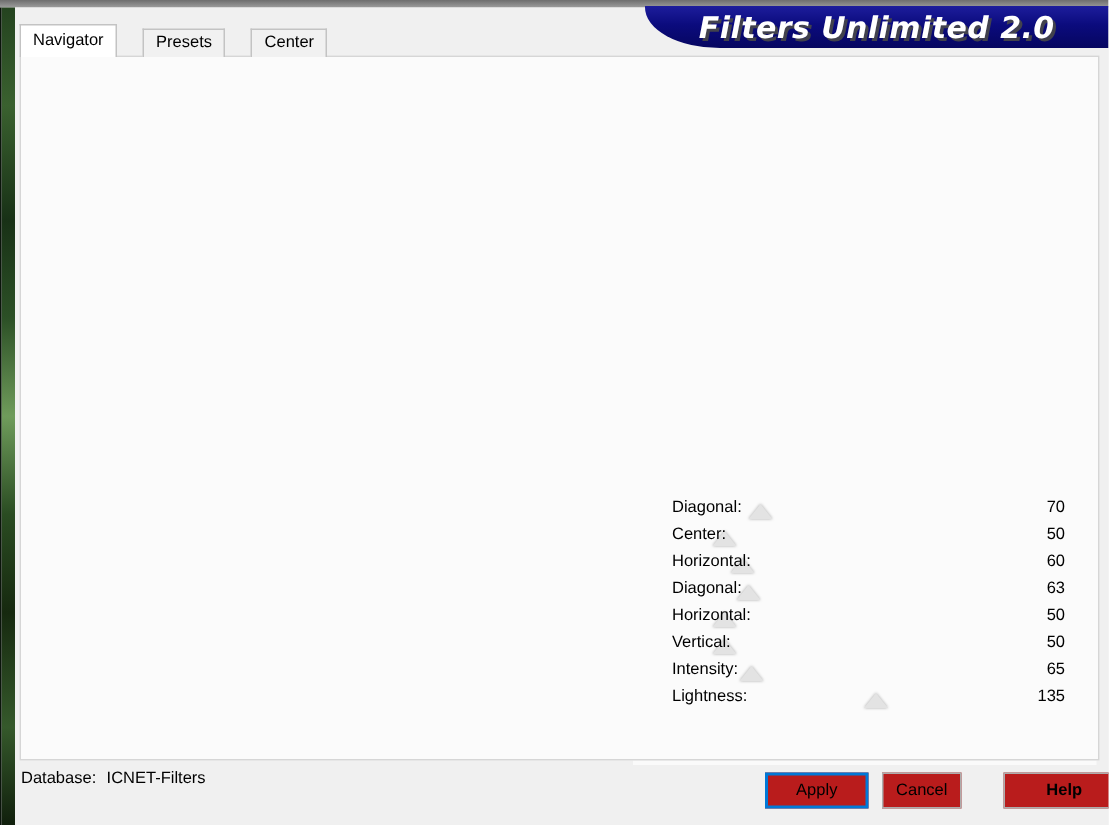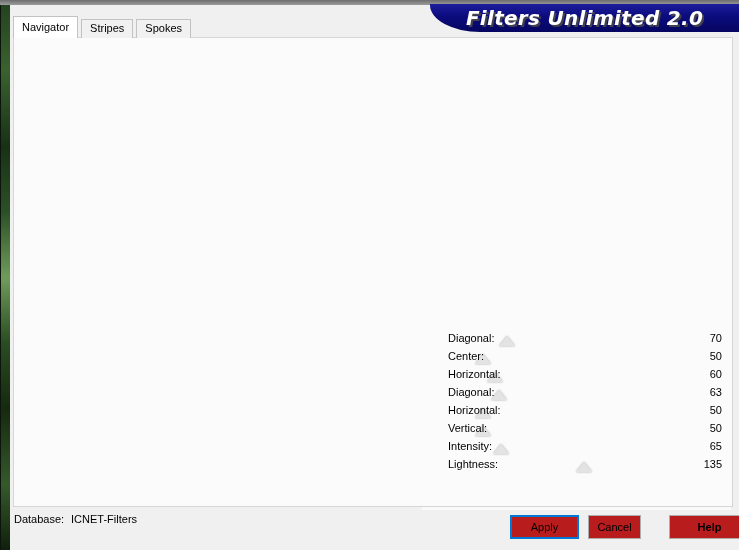--- a/index.html
+++ b/index.html
@@ -21,21 +21,21 @@
   #banner{position:absolute;left:420px;top:-1px;width:309px;height:28px;
     background:linear-gradient(180deg,#1d1d9c 0%,#0b0b7d 45%,#060660 100%);
     border-bottom-left-radius:50px 27px;
     display:flex;align-items:center;justify-content:center;}
   #banner-title{color:#ffffff;font-style:italic;font-weight:bold;font-size:20px;
     letter-spacing:0.3px;text-shadow:2px 2px 0 rgba(72,72,72,0.9);
     font-family:"DejaVu Sans",sans-serif;white-space:nowrap;}
 
   
   #tab-strip{position:absolute;left:3px;top:11px;height:22px;display:flex;align-items:flex-end;z-index:3;}
-  .tab{box-sizing:border-box;height:19px;line-height:17px;padding:0 8px;margin-right:3px;
+  .tab{box-sizing:border-box;height:19px;line-height:17px;padding:0 8px;margin-right:17px;
     background:#f1f1f1;border:1px solid #c3c3c3;border-bottom:none;cursor:default;}
   .tab.active{height:22px;line-height:20px;background:#ffffff;}
 
   
   #tab-page{position:absolute;left:3px;top:32px;width:720px;height:470px;
     background:#fbfbfb;border:1px solid #d6d6d6;box-sizing:border-box;z-index:1;}
 
   
   .listbox{position:absolute;top:35px;height:437px;background:#ffffff;overflow:hidden;}
   #category-list{left:8px;width:186px;}
@@ -62,21 +62,21 @@
   #right-panel{position:absolute;left:412px;top:35px;width:309px;height:470px;background:#fafafa;}
   #preview{position:absolute;left:3px;top:4px;width:304px;height:227px;border:1px solid #8c9c8c;}
   #preview svg{display:block;}
   #preview-caption{position:absolute;left:0;top:240px;width:100%;text-align:center;}
   #progress-bar{position:absolute;left:2px;top:258px;width:300px;height:11px;
     border:1px solid #bcbcbc;background:linear-gradient(180deg,#f5f5f5,#e7e7e7);}
   #sliders{position:absolute;left:2px;top:291px;width:302px;}
   .srow{position:relative;height:15px;margin-bottom:3px;background:#ffffff;}
   .tick{position:absolute;top:0;width:1px;height:15px;background:#e4e4e4;}
   .slab{position:absolute;left:4px;top:1px;z-index:2;padding-left:20px;}
-  .sval{position:absolute;right:4px;top:1px;z-index:2;}
+  .sval{position:absolute;right:16px;top:1px;z-index:2;}
   .sthumb{position:absolute;bottom:0;width:0;height:0;z-index:1;
     border-left:8px solid transparent;border-right:8px solid transparent;
     border-bottom:10px solid #e3e3e3;filter:drop-shadow(0 0 1px #a8a8a8);}
   #panel-bar{position:absolute;left:2px;top:438px;width:302px;height:25px;background:#f0f0f0;}
   #panel-bar span{position:absolute;top:5px;font-weight:bold;}
   #randomize-button{left:139px;} #reset-button{left:241px;}
 
   
   #lib-toolbar{position:absolute;left:8px;top:473px;width:400px;height:25px;background:#f0f0f0;}
   .tbtn{position:absolute;top:5px;font-weight:bold;white-space:nowrap;}
@@ -102,22 +102,22 @@
 <div id="left-strip"></div>
 
 <div id="dialog">
 
   <div id="banner">
     <span id="banner-title">Filters Unlimited 2.0</span>
   </div>
 
   <div id="tab-strip">
       <div class="tab active">Navigator</div>
-      <div class="tab">Stripes</div>
-      <div class="tab">Spokes</div>
+      <div class="tab">Presets</div>
+      <div class="tab">Center</div>
     </div>
   <div id="tab-page"></div>
 
   <div id="category-list" class="listbox">
     <div id="cat-items" class="items">
         <div class="li-row"><span class="li-text">Plugins AB 16</span></div>
         <div class="li-row"><span class="li-text">Plugins AB 21</span></div>
         <div class="li-row"><span class="li-text">Plugins AB 22</span></div>
         <div class="li-row"><span class="li-text">Psychosis</span></div>
         <div class="li-row"><span class="li-text">Render</span></div>

